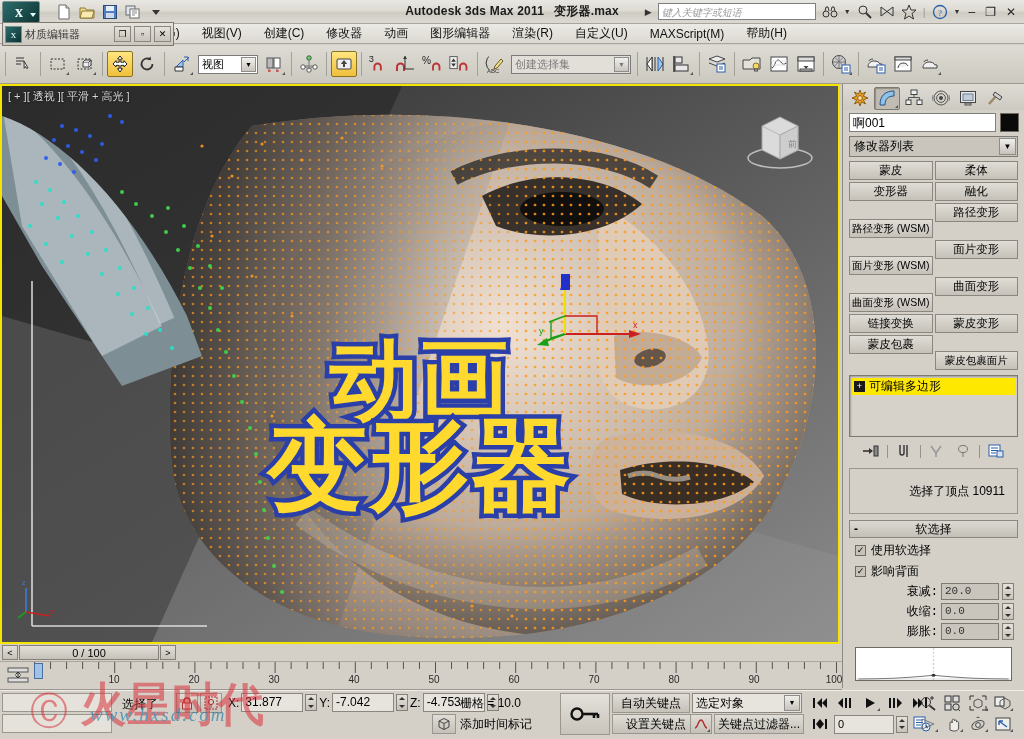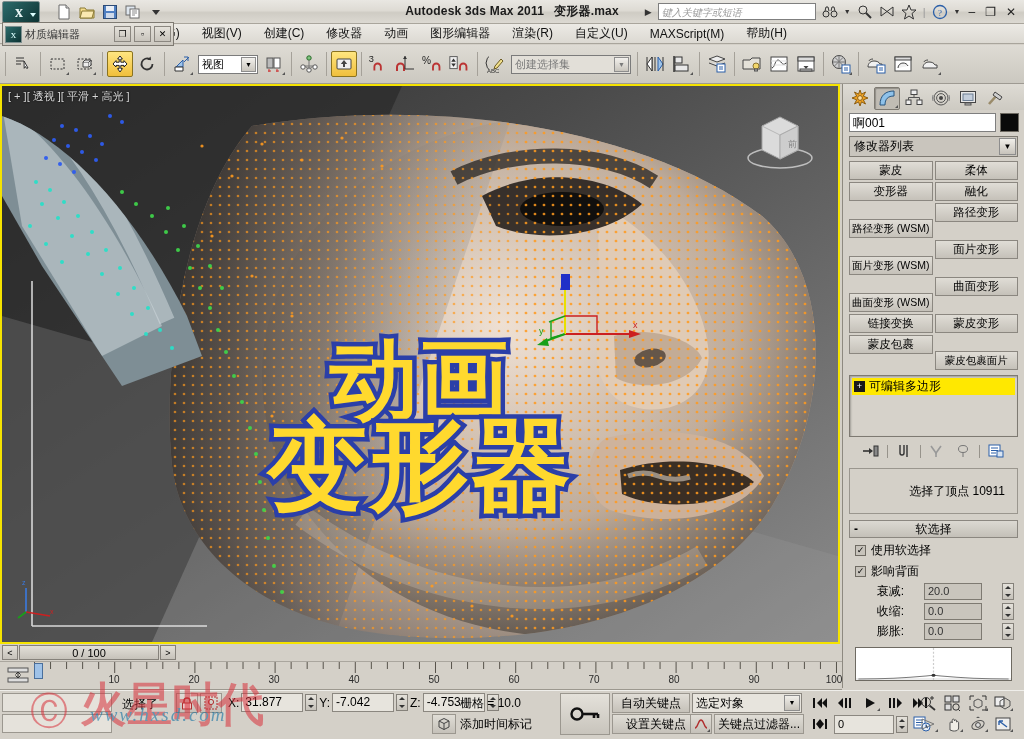--- a/index.html
+++ b/index.html
@@ -190,21 +190,21 @@
     font-size:12px; position:relative;
   }
   .rollup-hdr .minus { position:absolute; left:4px; font-weight:bold; }
   .ckrow { display:flex; align-items:center; gap:5px; padding:4px 0 0 12px; font-size:12px; }
   .ckrow.ind { padding-left:24px; }
   .cbox {
     width:11px; height:11px; background:#c7c3bb; border:1px solid #6e6a62;
     display:flex; align-items:center; justify-content:center;
     font-size:9px; line-height:1; color:#000;
   }
-  .spinrow { display:flex; align-items:center; gap:20px; padding:3px 10px 0 0; justify-content:flex-end; }
+  .spinrow { display:flex; align-items:center; gap:3px; padding:3px 10px 0 0; justify-content:flex-end;font-family:Liberation Mono, monospace; }
   .spinlbl { font-size:12px; }
   .spinfield {
     width:58px; height:17px; background:#c9c5bd; border:1px solid #7e7a72;
     font-size:11px; padding:0 3px; line-height:15px; color:#333;
   }
   .spinfield.dis { color:#8d8981; text-align:center; width:42px; }
   .spinner {
     width:12px; height:17px; background:linear-gradient(180deg,#e4e1da,#c6c2ba);
     border:1px solid #85817a; display:flex; flex-direction:column;
     align-items:center; justify-content:space-around;

